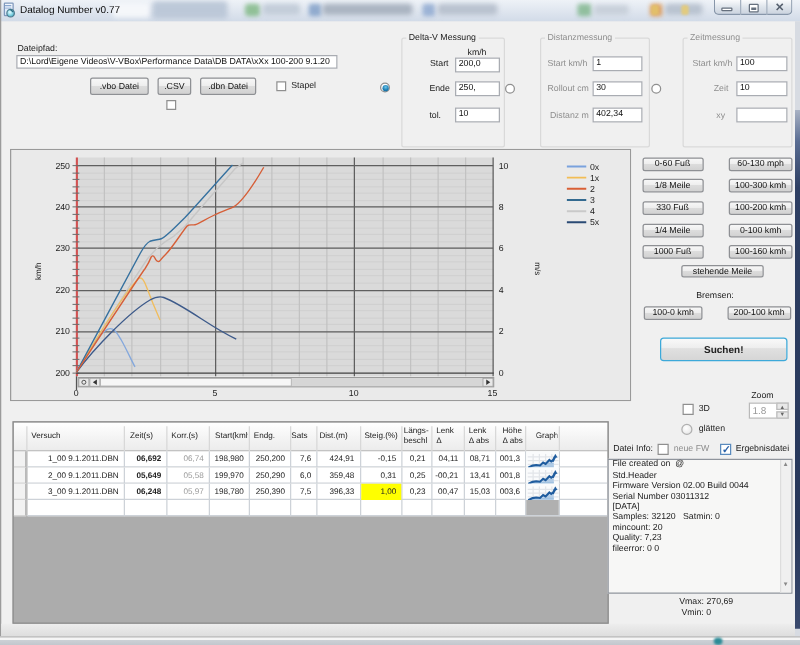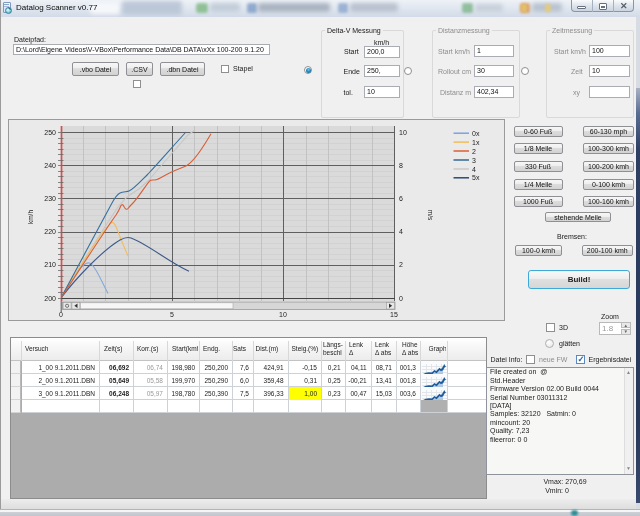--- a/index.html
+++ b/index.html
@@ -35,21 +35,21 @@
  <div class="a" style="left:520px;top:3px;width:10px;height:10px;background:#dd9a59;opacity:.9;border-radius:2px;filter:blur(1.5px);"></div>
  <div class="a" style="left:532px;top:3px;width:30px;height:9px;background:#b9c3d0;border-radius:3px;filter:blur(2px);"></div>
  <div class="a" style="left:521px;top:4px;width:6px;height:8px;background:#e3c36a;border-radius:2px;filter:blur(1px);opacity:.9;"></div>
 <div class="a" style="left:545px;top:4px;width:6px;height:8px;background:#e6cc78;border-radius:2px;filter:blur(1px);opacity:.9;"></div>
 
  <div class="a" style="left:2.5px;top:2px;width:8px;height:11px;background:linear-gradient(#f4f8fe,#cfe0f5);border:1px solid #8099bd;border-radius:1px;"></div>
  <div class="a" style="left:4px;top:4px;width:5px;height:1px;background:#88a6cf;"></div>
  <div class="a" style="left:4px;top:6px;width:5px;height:1px;background:#a5bdde;"></div>
  <div class="a" style="left:5px;top:6.5px;width:7px;height:7px;border-radius:50%;background:radial-gradient(circle at 40% 35%,#e8fbff,#7fd4e4 55%,#3794ab);border:0.5px solid #4a7d90;"></div>
  <div class="a" style="left:7.5px;top:8px;width:2.5px;height:1px;background:#2a6a80;transform:rotate(40deg);"></div>
- <div class="a" style="left:16px;top:2.5px;font-size:8px;color:#0a0a0a;">Datalog Scanner v0.77</div>
+ <div class="a" style="left:16px;top:2.5px;font-size:8px;color:#0a0a0a;">Datalog Number v0.77</div>
 
  <div class="a" style="left:571px;top:0;width:63px;height:12px;background:linear-gradient(#fafbfc,#dfe5ec 50%,#ccd4df);border:1px solid #8796a9;border-top:none;border-radius:0 0 4px 4px;"></div>
  <div class="a" style="left:592px;top:0;width:1px;height:12px;background:#a5b1c0;"></div>
  <div class="a" style="left:613px;top:0;width:1px;height:12px;background:#a5b1c0;"></div>
  <div class="a" style="left:577px;top:6px;width:9px;height:3px;background:#fff;border:1px solid #66707e;border-radius:1px;"></div>
  <div class="a" style="left:599px;top:3px;width:8px;height:7px;background:#fff;border:1px solid #66707e;border-radius:1px;"></div>
  <div class="a" style="left:601px;top:6px;width:4px;height:2px;background:#66707e;"></div>
  <div class="a" style="left:620px;top:3px;font-size:9px;color:#555f6d;font-weight:bold;line-height:7px;">✕</div>
 </div>
 
@@ -343,21 +343,21 @@
 <div class="btn" style="left:583px;top:161px;width:51px;height:11px;font-size:7px;">100-200 kmh</div>
 <div class="btn" style="left:513.5px;top:178.5px;width:49px;height:11px;font-size:7px;">1/4 Meile</div>
 <div class="btn" style="left:583px;top:178.5px;width:51px;height:11px;font-size:7px;">0-100 kmh</div>
 <div class="btn" style="left:513.5px;top:196px;width:49px;height:11px;font-size:7px;">1000 Fuß</div>
 <div class="btn" style="left:583px;top:196px;width:51px;height:11px;font-size:7px;">100-160 kmh</div>
 <div class="btn" style="left:545px;top:212px;width:66px;height:10px;font-size:7px;">stehende Meile</div>
 <div class="lbl" style="left:557px;top:232.5px;">Bremsen:</div>
 <div class="btn" style="left:515px;top:245px;width:47px;height:11px;font-size:7px;">100-0 kmh</div>
 <div class="btn" style="left:582px;top:245px;width:50.5px;height:11px;font-size:7px;">200-100 kmh</div>
 <div class="a" style="left:528px;top:270px;width:102px;height:19px;border:1.5px solid #3da9d9;border-radius:3px;background:linear-gradient(#f9f9f9,#ededed 45%,#e0e0e0 46%,#d6d6d6);"></div>
-<div class="a" style="left:528px;top:270px;width:102px;height:19px;display:flex;align-items:center;justify-content:center;font-size:8px;font-weight:bold;color:#222;">Build!</div>
+<div class="a" style="left:528px;top:270px;width:102px;height:19px;display:flex;align-items:center;justify-content:center;font-size:8px;font-weight:bold;color:#222;">Suchen!</div>
 <div class="lbl" style="left:601px;top:312.5px;">Zoom</div>
 <div class="cb" style="left:546px;top:323px;width:9px;height:9px;"></div>
 <div class="lbl" style="left:559px;top:324px;">3D</div>
 <div class="a" style="left:599px;top:321.5px;width:32px;height:13.5px;background:#fff;border:1px solid #b9b9b9;"></div>
 <div class="a" style="left:602px;top:324px;font-size:8px;color:#9a9a9a;">1.8</div>
 <div class="a" style="left:620.5px;top:322px;width:10px;height:6px;background:#e8e8e8;border:1px solid #bbb;"></div>
 <div class="a" style="left:620.5px;top:328.5px;width:10px;height:6px;background:#e8e8e8;border:1px solid #bbb;"></div>
 <div class="a" style="left:623.5px;top:323.5px;font-size:4.5px;color:#666;line-height:4px;">▲</div>
 <div class="a" style="left:623.5px;top:330px;font-size:4.5px;color:#666;line-height:4px;">▼</div>
 <div class="rb" style="left:545px;top:339px;width:9px;height:9px;border-color:#b0b0b0;background:radial-gradient(circle at 40% 35%,#ffffff,#e3e3e3);"></div>

